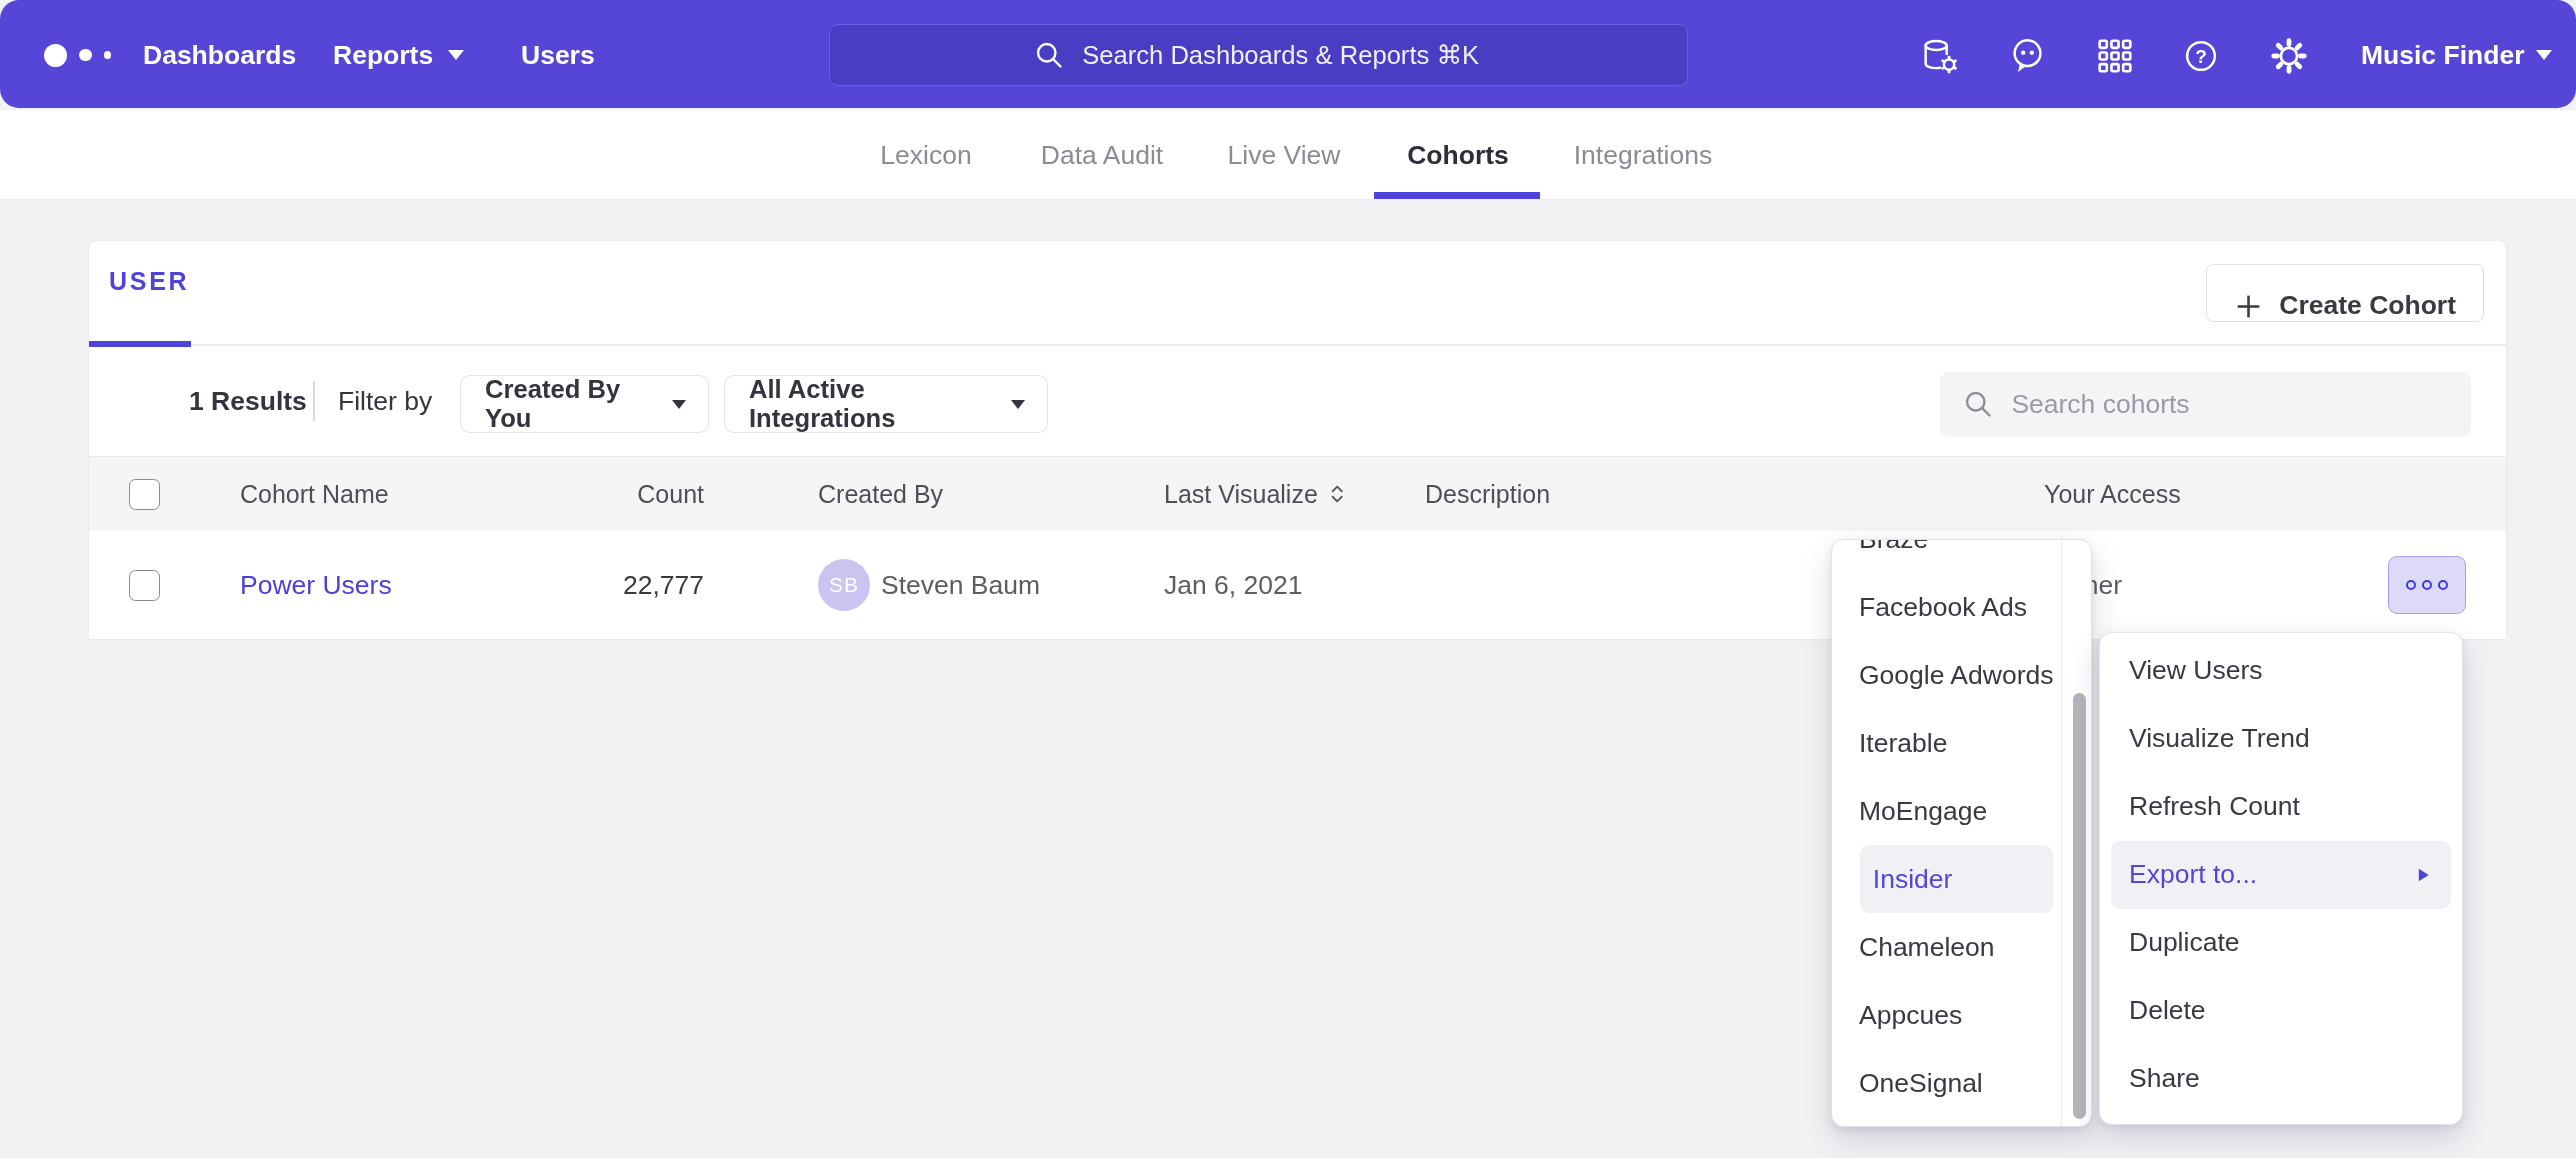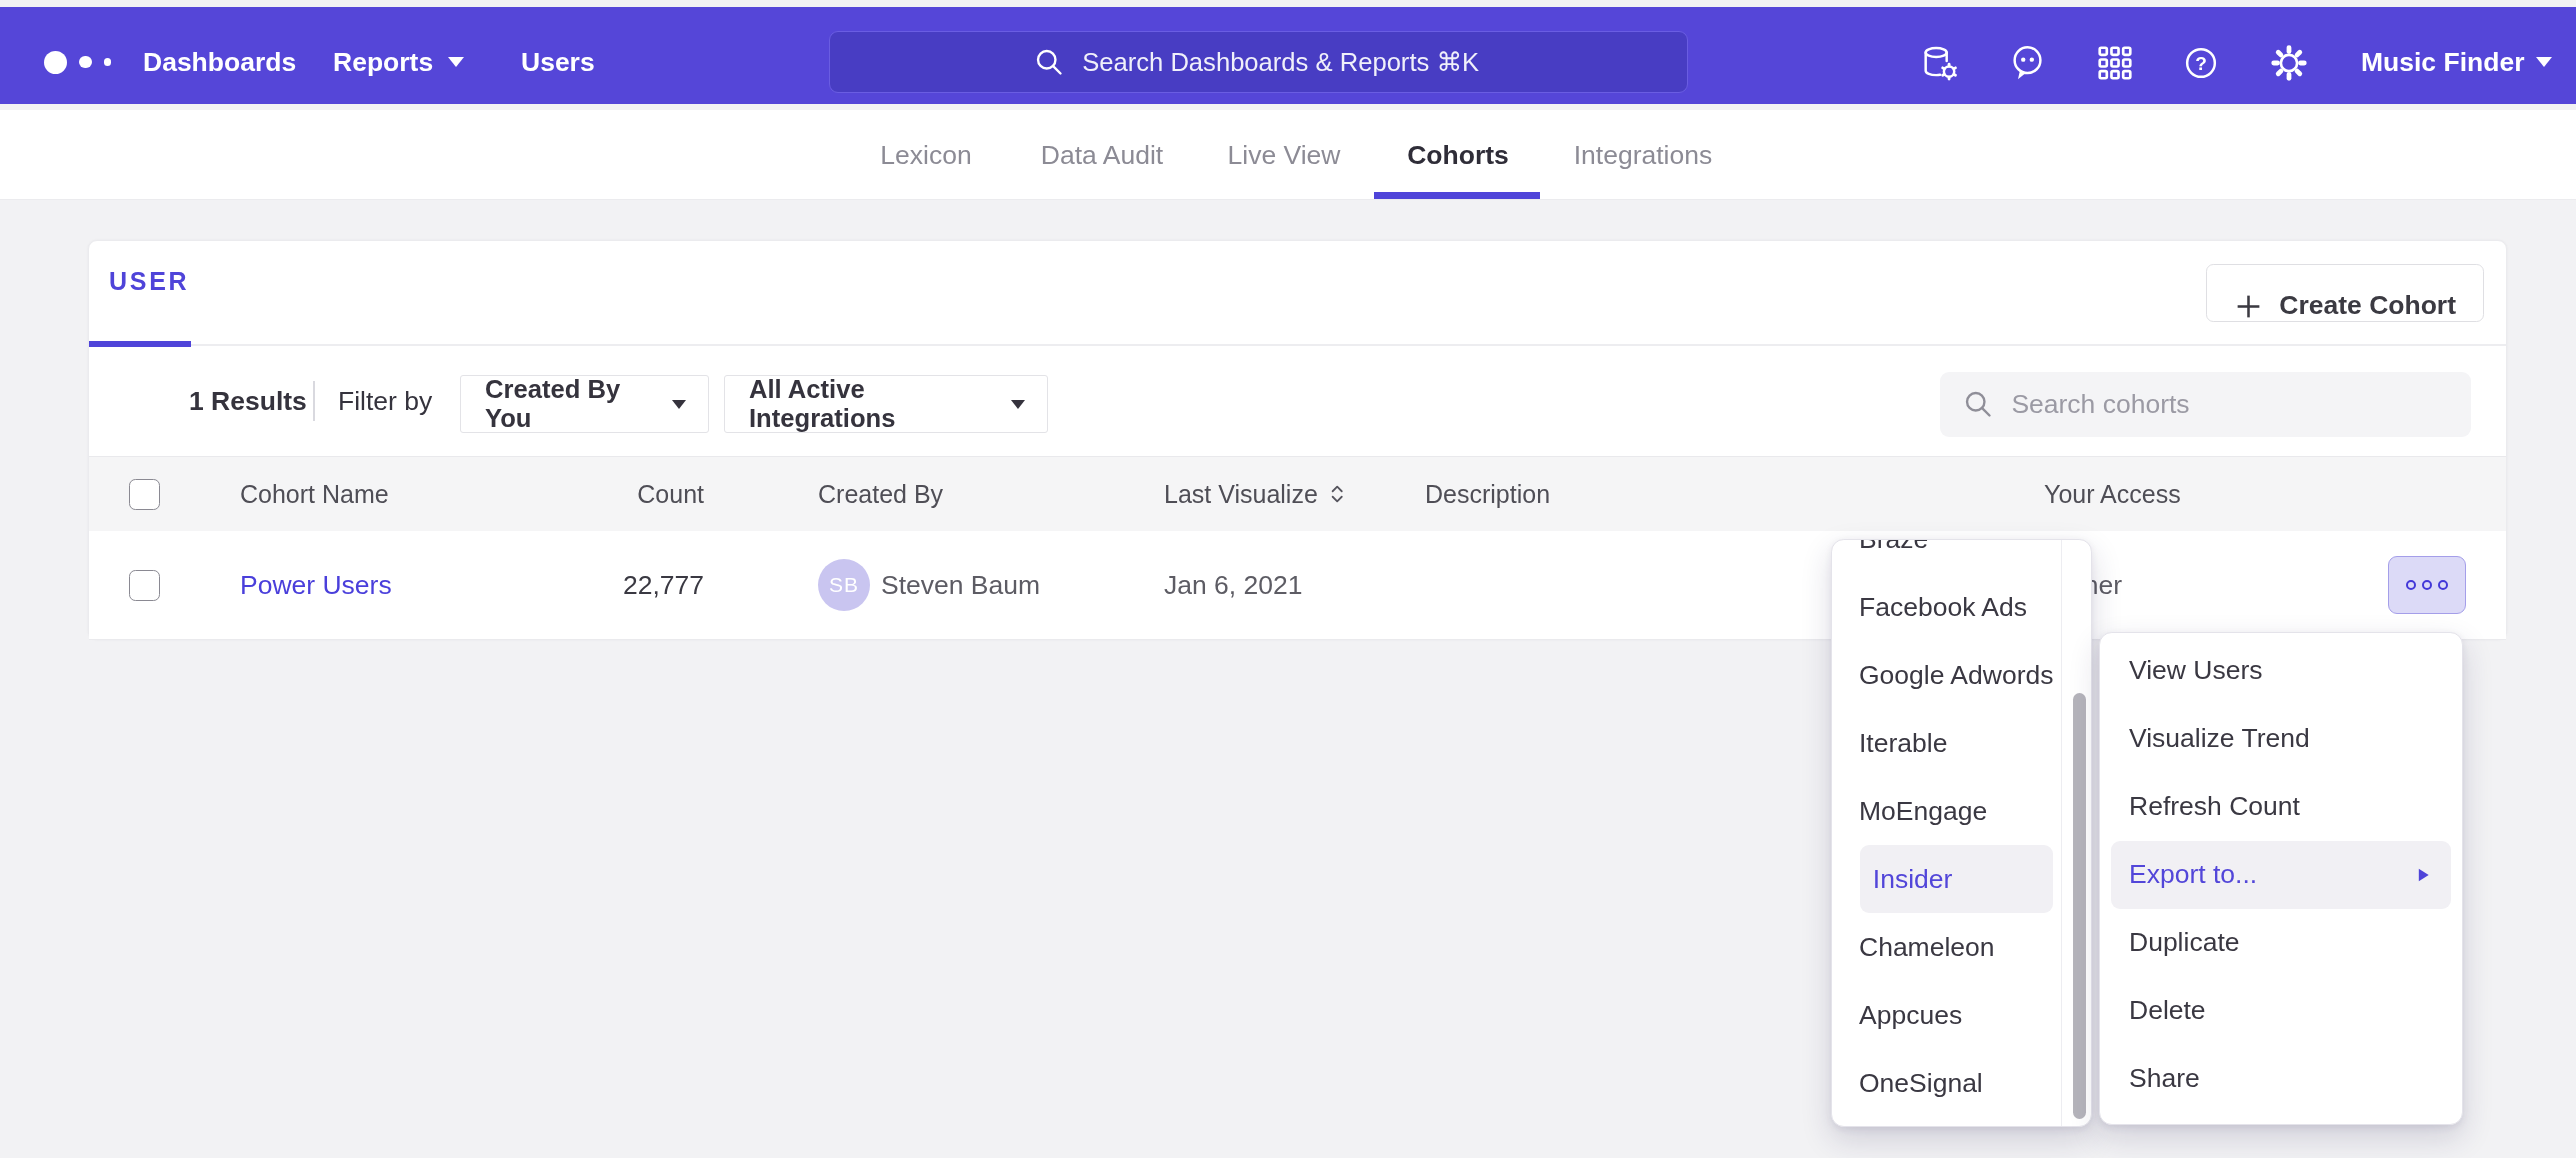--- a/index.html
+++ b/index.html
@@ -5,21 +5,21 @@
   * { box-sizing: border-box; margin: 0; padding: 0; }
   html,body { width: 2576px; height: 1158px; }
   body {
     font-family: "Liberation Sans", "DejaVu Sans", sans-serif;
     overflow: hidden;
     background: #f2f2f4;
   }
   .screen { position: relative; width: 2576px; height: 1158px; background: #f2f2f4; }
 
   
-  .navbar { position: absolute; top:7px; left:0; width:100%; height:97px; background:#5546d8; z-index:10; }
+  .navbar { position: absolute; top:0; left:0; width:100%; height:108px; background:#5546d8; z-index:10;border-radius:19px; }
   .navbar .vflex { position:absolute; top:0; height:110px; display:flex; align-items:center; }
   .logo { left:44px; gap:12px; }
   .logo .d1 { width:23px; height:23px; border-radius:50%; background:#fff; }
   .logo .d2 { width:12.8px; height:12.8px; border-radius:50%; background:#fff; }
   .logo .d3 { width:7.3px;  height:7.3px;  border-radius:50%; background:#fff; }
   .nav-link { font-size:26.5px; font-weight:700; color:#fff; gap:14.6px; cursor:pointer; }
   .nav-dashboards { left:143px; } .nav-reports { left:333px; } .nav-users { left:521px; }
   .caret-down { width:0; height:0; border-left:8.2px solid transparent; border-right:8.2px solid transparent; border-top:10px solid currentColor; display:inline-block; }
   .nav-search {
     position:absolute; left:829px; top:24px; width:859px; height:62px;
@@ -50,21 +50,21 @@
   .card-divider { position:absolute; left:0; right:0; top:103px; height:1.8px; background:#ededf0; }
   .user-underline { position:absolute; left:0; top:100px; width:102px; height:5.5px; background:#4f44d9; }
   .create-btn { position:absolute; right:22px; top:23px; height:58px; padding:0 27px;
     background:#fff; border:1.8px solid #dfdfe3; border-radius:7.3px;
     display:flex; align-items:flex-end; gap:16.4px; font-size:26.5px; font-weight:600; color:#3b3a42; cursor:pointer; }
 
   .frow { position:absolute; top:105px; height:110px; display:flex; align-items:center; }
   .results   { left:100px; font-size:26.5px; font-weight:700; color:#35333d; }
   .vdivider  { position:absolute; left:224px; top:140px; width:1.8px; height:40px; background:#d9d9df; }
   .filterby  { left:249px; font-size:26.5px; font-weight:500; color:#35333d; }
-  .fbtn { position:absolute; top:134px; height:58px; background:#fff; border:1.8px solid #e3e3e7; border-radius:3px;
+  .fbtn { position:absolute; top:134px; height:58px; background:#fff; border:1.8px solid #e3e3e7; border-radius:10px;
     display:flex; align-items:center; justify-content:space-between; padding:0 22px 0 24px;
     font-size:25.6px; font-weight:600; color:#35333d; cursor:pointer; }
   .fbtn .caret-down { border-left-width:7.3px; border-right-width:7.3px; border-top-width:9px; margin-left:18px; }
   .fbtn-1 { left:371px; width:249px; } .fbtn-2 { left:635px; width:324px; }
   .cohort-search { position:absolute; left:1851px; top:131px; width:531px; height:65px;
     background:#f4f4f6; border-radius:9px; display:flex; align-items:center; gap:16.4px; padding:0 22px; }
   .cohort-search input { flex:1; background:transparent; border:none; outline:none; font-size:26.5px; color:#3a3942; font-family:inherit; }
   .cohort-search input::placeholder { color:#9b9aa4; }
 
   

